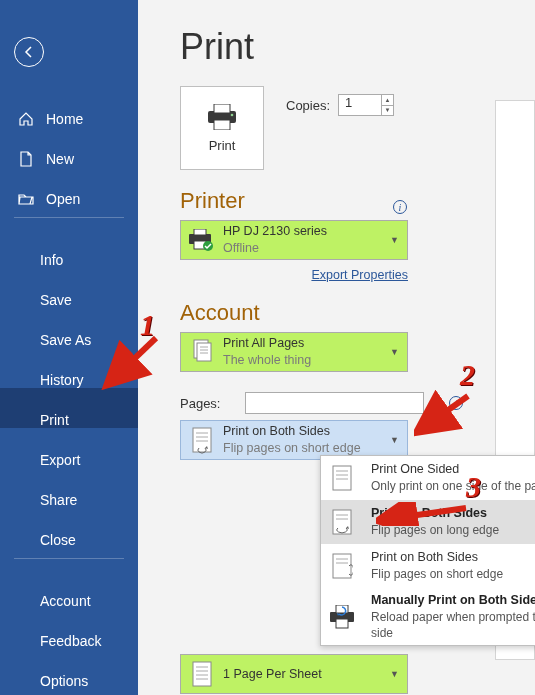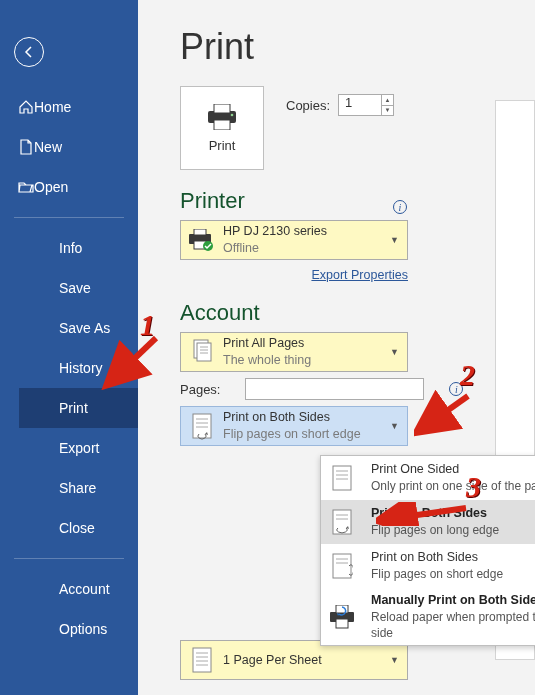--- a/index.html
+++ b/index.html
@@ -2,53 +2,53 @@
 <html><head>
 <meta charset="utf-8">
 <style>
   * { box-sizing: border-box; margin: 0; padding: 0; font-family: "Segoe UI", Arial, sans-serif; }
   html, body { width: 535px; height: 695px; overflow: hidden; background: #f3f3f3; }
   .app { display: flex; width: 535px; height: 695px; }
 
   
   .sidebar { width: 138px; background: #2b579a; color: #fff; display: flex; flex-direction: column; font-size: 14px; }
   .back-btn { width: 30px; height: 30px; border: 1px solid #fff; border-radius: 50%; margin: 37px 0 20px 14px; display:flex; align-items:center; justify-content:center; cursor:pointer; }
-  .nav-item { display:flex; align-items:center; height:40px; padding-left:18px; cursor:pointer; color:#fff; }
-  .nav-item.indent { padding-left:40px;margin-left:19px; }
+  .nav-item { display:flex; align-items:flex-end; height:40px; padding-left:18px; gap:12px; cursor:pointer; color:#fff; }
+  .nav-item.indent { padding-left:40px; }
   .nav-item.active { background:#1e3e73; }
   .nav-sep { height:1px; background: rgba(255,255,255,0.25); margin: 10px 14px; }
   .nav-icon { width:16px; height:16px; flex:0 0 16px; }
 
   
   .main { flex:1; background:#f3f3f3; padding: 26px 0 0 42px; position:relative; color:#333; }
   .page-title { font-size: 36px; font-weight: 300; color:#333; margin-bottom: 18px; }
 
   .print-row { display:flex; align-items:flex-start; gap: 22px; }
   .print-button { width:84px; height:84px; border:1px solid #bfbfbf; background:#fff; display:flex; flex-direction:column; align-items:center; justify-content:center; gap:8px; cursor:pointer; }
   .print-button-label { font-size:13px; color:#333; }
   .copies-row { display:flex; align-items:center; gap:8px; font-size:13px; margin-top:8px; }
   .copies-input { width:56px; height:22px; border:1px solid #ababab; background:#fff; padding:0 16px 0 6px; font-size:13px; position:relative; }
   .spinner { position:absolute; right:0; top:0; bottom:0; width:12px; display:flex; flex-direction:column; }
   .spinner div { flex:1; display:flex; align-items:center; justify-content:center; font-size:6px; color:#555; border-left:1px solid #ababab; cursor:pointer; }
   .spinner div:first-child { border-bottom:1px solid #ababab; }
 
-  .section-title { font-size:22px; font-weight:300; color:#14532d; margin-top:18px; }
+  .section-title { font-size:22px; font-weight:300; color:#a16207; margin-top:18px; }
   .printer-head { display:flex; align-items:flex-end; gap:6px; }
   .info-icon { width:14px; height:14px; border:1px solid #2b579a; border-radius:50%; color:#2b579a; font-size:10px; display:inline-flex; align-items:center; justify-content:center; margin-left:auto; margin-right:128px; cursor:pointer; font-style:italic; font-family:Georgia,serif; }
 
-  .combo { width:228px; height:40px; border:1px solid #ababab; background:#fef9c3; display:flex; align-items:center; padding:0 6px; position:relative; cursor:pointer; margin-top:6px; }
+  .combo { width:228px; height:40px; border:1px solid #ababab; background:#bef264; display:flex; align-items:center; padding:0 6px; position:relative; cursor:pointer; margin-top:6px; }
   .combo-icon { width:30px; height:30px; display:flex; align-items:center; justify-content:center; flex:0 0 30px; }
   .combo-text { display:flex; flex-direction:column; font-size:12.5px; line-height:1.35; padding-left:6px; }
   .combo-text .sub { color:#7a7a7a; }
   .combo-caret { position:absolute; right:8px; top:50%; transform:translateY(-50%); font-size:9px; color:#555; }
   .combo.selected { background:#cde0f5; border-color:#9ab7db; }
 
   .printer-link { color:#2b579a; font-size:12.5px; text-decoration:underline; display:block; width:228px; text-align:right; margin-top:8px; cursor:pointer; }
 
-  .pages-row { display:flex; align-items:center; gap:25px; margin-top:6px; font-size:13px; }
+  .pages-row { display:flex; align-items:center; gap:25px; margin-top:20px; font-size:13px; }
   .pages-input { flex:0 0 160px; height:22px; border:1px solid #ababab; background:#fff; }
   .info-icon.small { margin:0; width:14px; height:14px; }
 
   
   .dropdown { position:absolute; left:182px; top:455px; width:345px; background:#fff; border:1px solid #bfbfbf; box-shadow:0 2px 6px rgba(0,0,0,0.2); z-index:10; }
   .dropdown-item { display:flex; align-items:center; min-height:44px; padding:4px 10px 4px 6px; gap:8px; cursor:pointer; }
   .dropdown-item.hover { background:#dfdfdf; }
   .dropdown-item .combo-text .title { font-weight:400; }
   .dropdown-item .combo-text .title.bold { font-weight:600; color:#222; }
   .dropdown-item .combo-text .sub { color:#555; font-size:12px; }
@@ -115,20 +115,23 @@
         <span>Share</span>
       </div>
     <div class="nav-item indent">
         <span>Close</span>
       </div>
 
     <div class="nav-sep"></div>
 
     <div class="nav-item indent">
         <span>Account</span>
+      </div>
+    <div class="nav-item indent">
+        <span>Feedback</span>
       </div>
     <div class="nav-item indent">
         <span>Options</span>
       </div>
   </div>
 
   <div class="main">
     <div class="page-title">Print</div>
 
     <div class="print-row">

